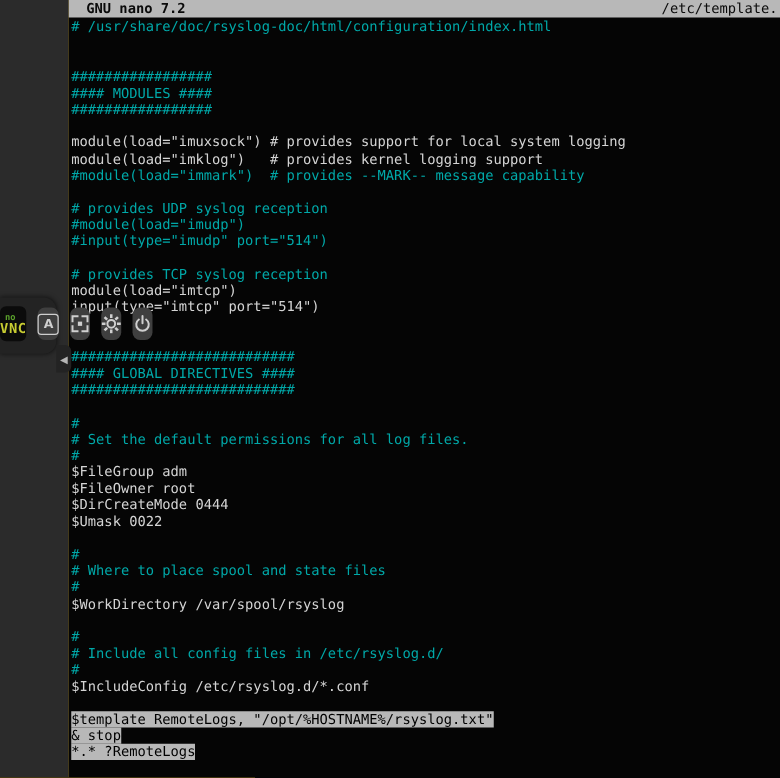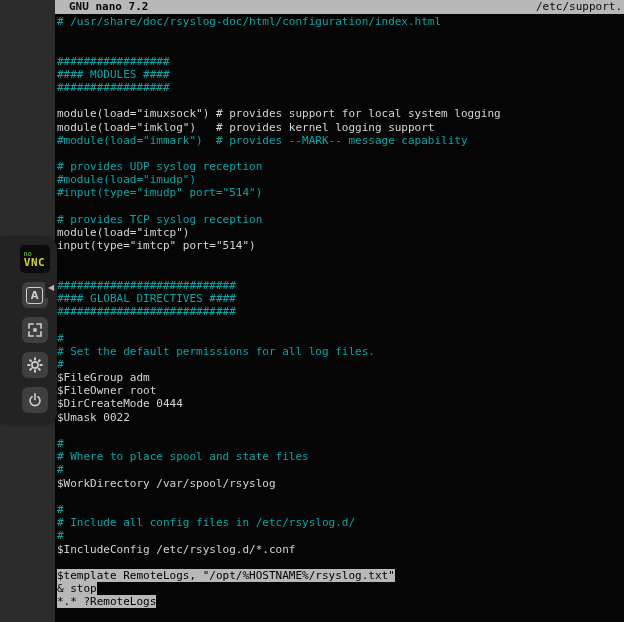--- a/index.html
+++ b/index.html
@@ -54,23 +54,23 @@
     color: var(--sel-fg);
   }
   
   .vnc-panel {
     position: absolute;
     left: 0; top: 238px;
     width: 45px;
     background: #232323;
     border-radius: 0 10px 10px 0;
     display: flex;
-    flex-direction: column;
-    align-items: center;
-    padding: 7px 0 10px 12px;
+    flex-direction: row;
+    align-items: center;
+    padding: 7px 0 10px 0;
     gap: 9px;
     box-shadow: 0 0 4px rgba(0,0,0,0.6);
   }
   .vnc-logo {
     width: 30px; height: 28px;
     background: #0b0b0b;
     border-radius: 5px;
     display: flex;
     flex-direction: column;
     align-items: center;
@@ -131,21 +131,21 @@
 </head>
 <body>
 
 <div class="screen">
 
   <div class="gutter"></div>
 
   <div class="terminal">
     <div class="titlebar">
       <span class="tb-left">GNU nano 7.2</span>
-      <span class="tb-right">/etc/support.</span>
+      <span class="tb-right">/etc/template.</span>
     </div>
     <div class="lines">
         <div class="line comment"># /usr/share/doc/rsyslog-doc/html/configuration/index.html</div>
         <div class="line">&nbsp;</div>
         <div class="line">&nbsp;</div>
         <div class="line comment">#################</div>
         <div class="line comment">#### MODULES ####</div>
         <div class="line comment">#################</div>
         <div class="line">&nbsp;</div>
         <div class="line">module(load="imuxsock") # provides support for local system logging</div>

